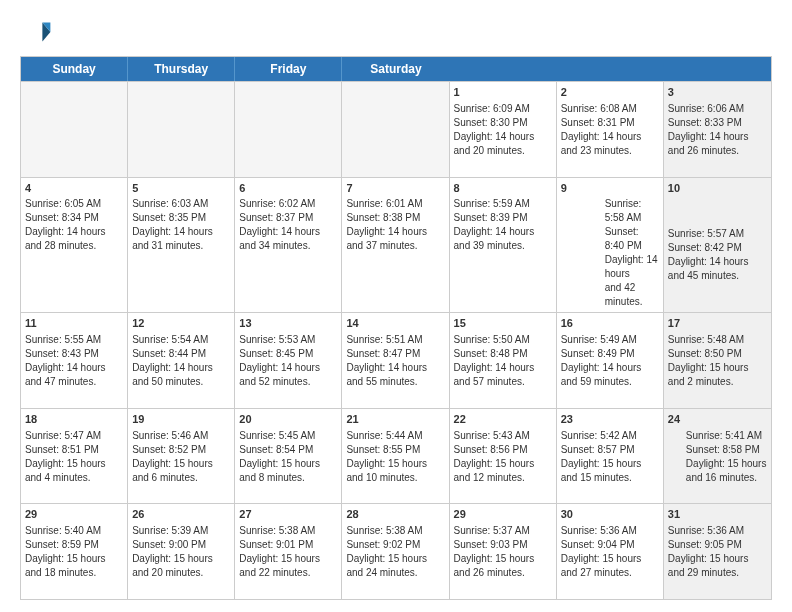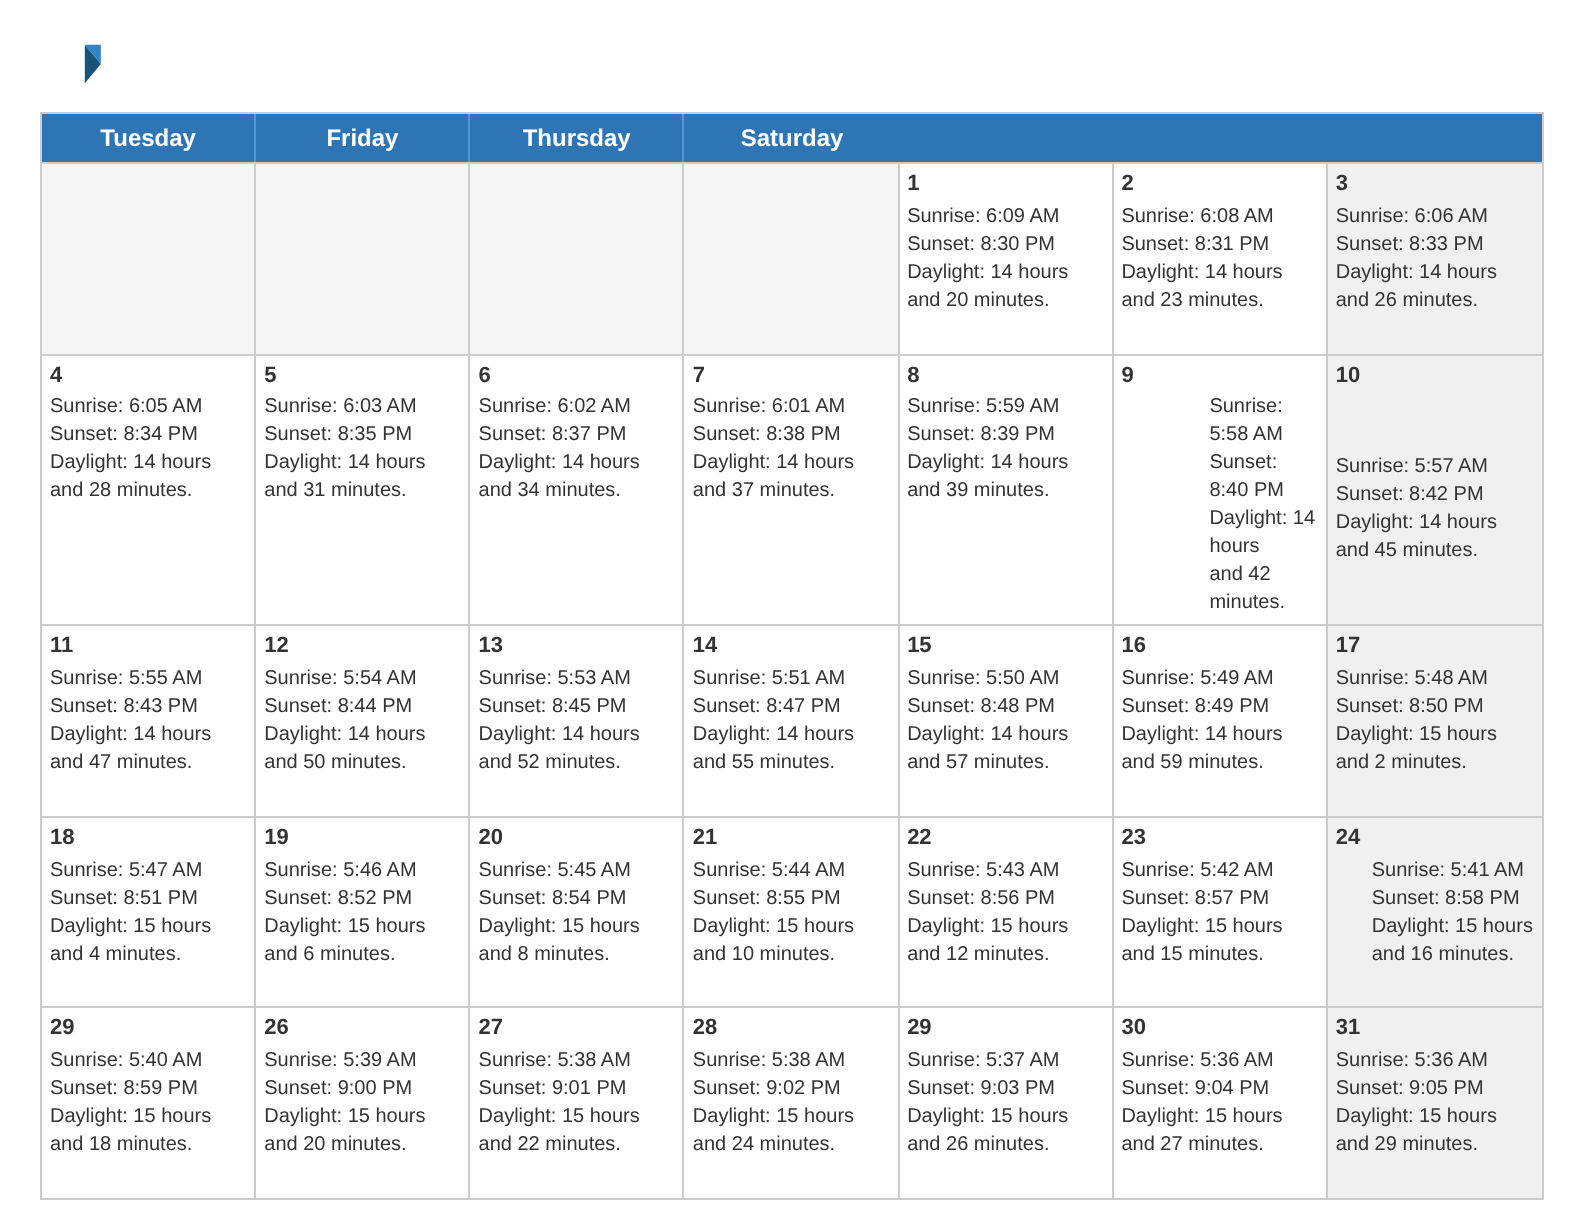--- a/index.html
+++ b/index.html
@@ -129,23 +129,23 @@
       </div>
     </div>
     <div class="title-area">
       <div class="main-title"></div>
       <div class="subtitle"></div>
     </div>
   </div>
 
   <div class="calendar">
     <div class="cal-header">
-        <div class="cal-header-cell">Tuesday</div>
+    <div class="cal-header-cell">Sunday</div>
+        <div class="cal-header-cell">Thursday</div>
         <div class="cal-header-cell">Friday</div>
-        <div class="cal-header-cell">Thursday</div>
         <div class="cal-header-cell">Saturday</div>
       </div>
     <div class="cal-body">
     <div class="cal-row">
           <div class="cal-cell empty"></div>
           <div class="cal-cell empty"></div>
           <div class="cal-cell empty"></div>
           <div class="cal-cell empty"></div>
           <div class="cal-cell">
             <div class="day-num">1</div>

